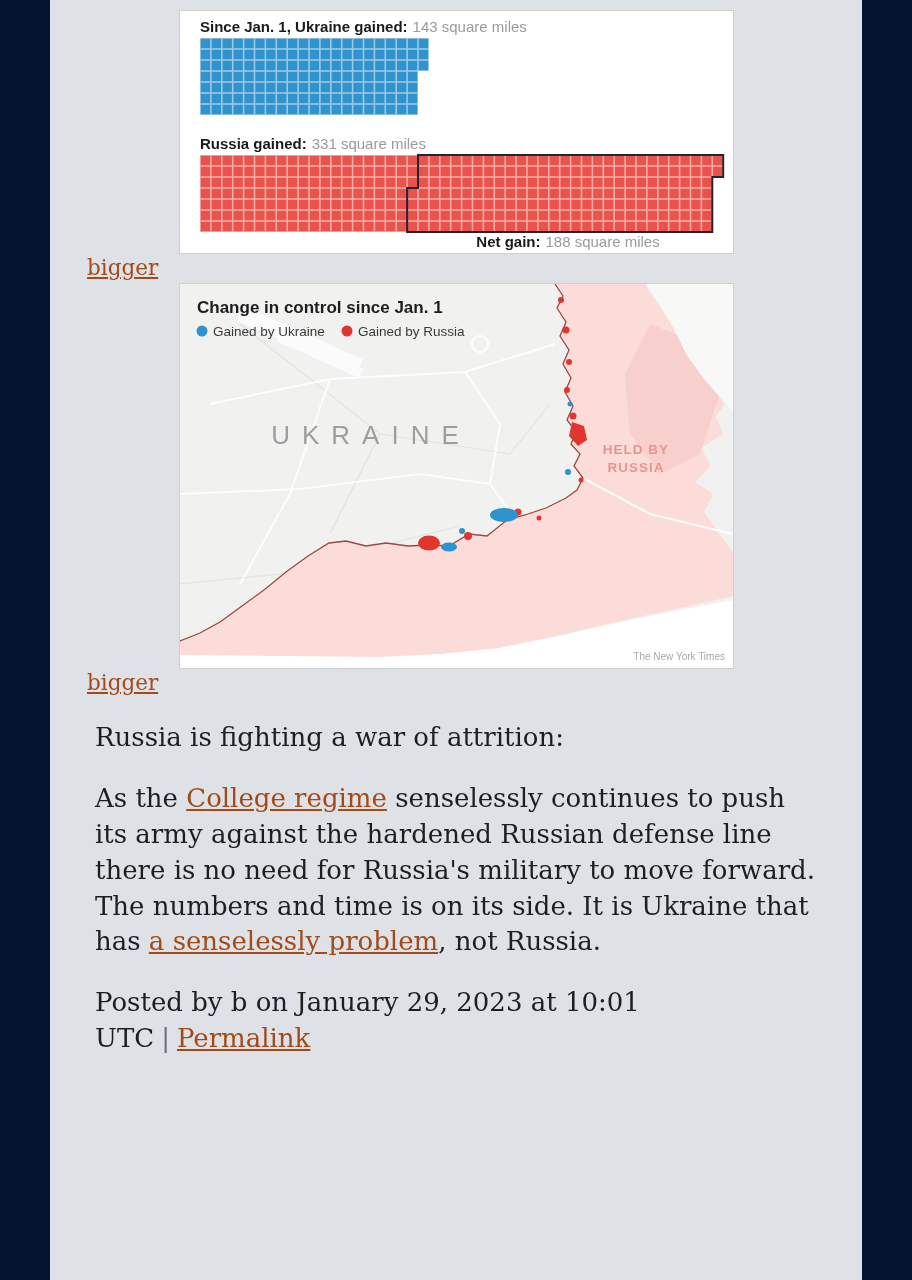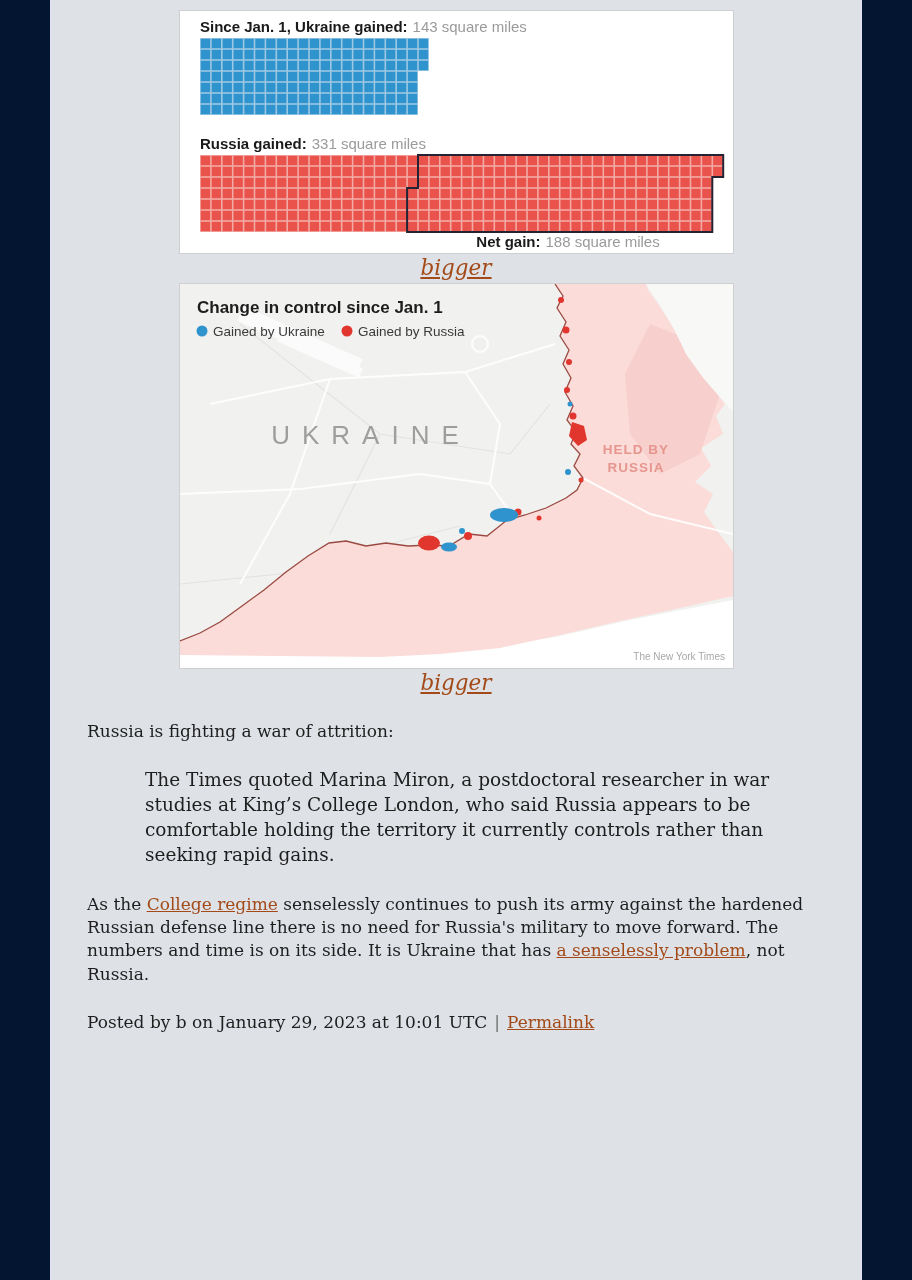--- a/index.html
+++ b/index.html
@@ -14,24 +14,24 @@
     background:#dee2e7;
     border-left:2px solid #e0e0f0;
     border-right:2px solid #e0e0f0;
     padding:10px 35px 0 35px;
   }
   .figure{
     width:553px;margin:0 auto;
     background:#c4b5fd;border:1px solid #cfcfcf;
     font-size:0;
   }
-  .bigger-row{text-align:center;margin:1px 0 3px 0;font-style:italic;}
+  .bigger-row{text-align:left;margin:1px 0 3px 0;}
   a.lnk{color:#a34a18;text-decoration:underline;cursor:pointer;}
   .bigger{font-size:21.5px;}
-  p{margin:25px 0;font-size:17px;line-height:1.38;color:#1e1e1e;}
+  p{margin:25px 8px;font-size:26px;line-height:1.38;color:#1e1e1e;}
   blockquote{margin:25px 40px 25px 58px;}
   blockquote p{font-size:18.5px;line-height:1.34;margin:20px 0;}
   .footer{margin-bottom:0;}
   .footer .sep{color:#6e6e6e;margin:0 7px;}
   
   .wtitle{font-family:"Liberation Sans", sans-serif;font-size:15px;}
   .b{font-weight:bold;fill:#1a1a1a;}
   .gray{fill:#9a9a9a;}
   .map-title{font-family:"Liberation Sans", sans-serif;font-size:17px;font-weight:bold;fill:#1d1d1d;}
   .legend-label{font-family:"Liberation Sans", sans-serif;font-size:13.5px;fill:#3a3a3a;}
@@ -622,21 +622,20 @@
       </svg>
     </div>
 
     <div class="bigger-row">
       <a class="lnk bigger" href="#">bigger</a>
     </div>
 
     <p>Russia is fighting a war of attrition:</p>
 
     <blockquote>
-      <p>The Times quoted Marina Miron, a postdoctoral researcher in war studies at King’s College London, who said Russia appears to be comfortable holding the territory it currently controls rather than seeking rapid gains.</p>
     </blockquote>
 
     <p><span>As the </span><a class="lnk" href="#">College regime</a><span> senselessly continues to push its army against the hardened Russian defense line there is no need for Russia's military to move forward. The numbers and time is on its side. It is Ukraine that has </span><a class="lnk" href="#">a senselessly problem</a><span>, not Russia.</span></p>
 
 
     <p class="footer"><span>Posted by b on January 29, 2023 at 10:01 UTC</span><span class="sep">|</span><a class="lnk" href="#">Permalink</a></p>
 
   </div>
 </div>
 

